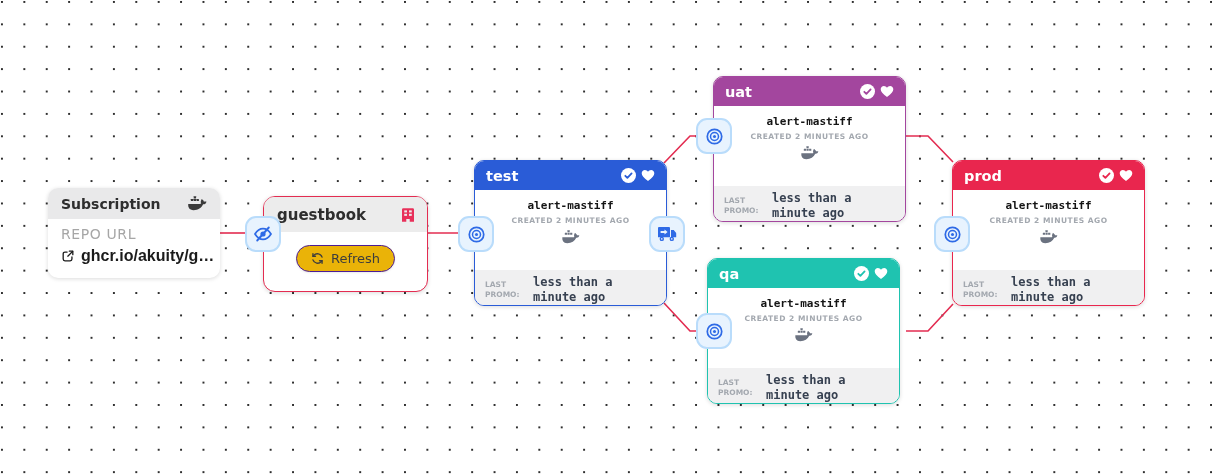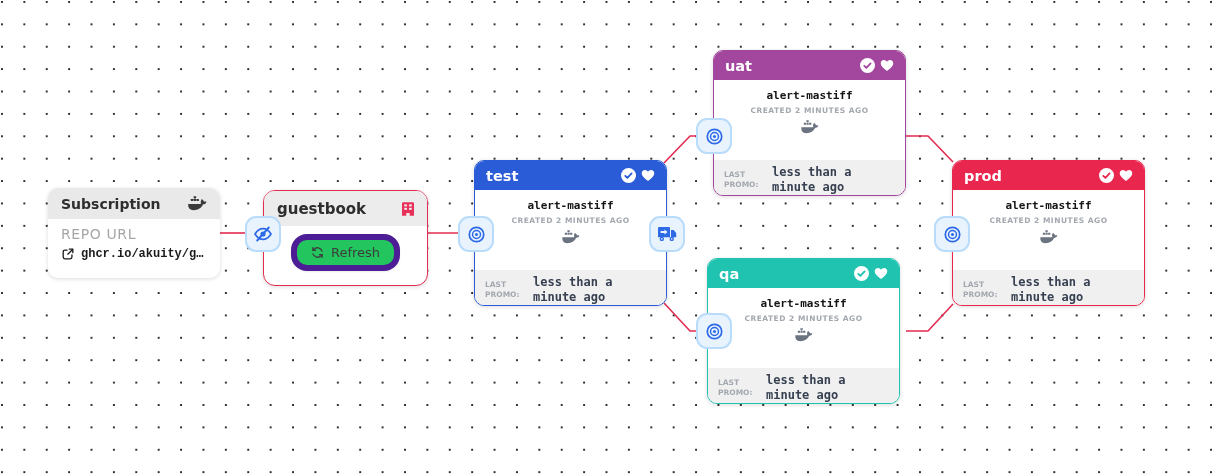--- a/index.html
+++ b/index.html
@@ -14,34 +14,34 @@
   .card{position:absolute;z-index:2;box-sizing:border-box;background:#fff;border-radius:10px;
         box-shadow:0 1px 4px rgba(0,0,0,.14);}
   
   .sub-card{left:48px;top:188px;width:172px;height:90px;}
   .sub-header{display:flex;align-items:center;justify-content:space-between;height:31px;
               background:#e9e9ea;border-radius:10px 10px 0 0;padding:0 13px;text-align:right;}
   .sub-title{font-weight:bold;font-size:14px;color:#2e2e2e;}
   .sub-body{padding:7px 13px 0 13px;}
   .repo-label{font-size:14px;font-weight:normal;letter-spacing:.6px;color:#a6a6a6;}
   .repo-row{display:flex;align-items:center;gap:6px;margin-top:5px;color:#1b1b1b;}
-  .repo-url{font-family:Liberation Mono, monospace;font-weight:bold;font-size:12px;white-space:nowrap;}
+  .repo-url{font-family:Liberation Sans, sans-serif;font-weight:bold;font-size:16px;white-space:nowrap;}
   
-  .wh-card{left:263px;top:190px;width:165px;height:96px;border:1.5px solid #e32c51;border-radius:12px;}
+  .wh-card{left:263px;top:196px;width:165px;height:96px;border:1.5px solid #e32c51;border-radius:12px;}
   .wh-header{display:flex;align-items:center;justify-content:space-between;height:35px;
              background:#ececec;border-radius:10px 10px 0 0;padding:0 13px;}
   .wh-title{font-weight:bold;font-size:15px;color:#2e2e2e;}
   .wh-body{display:flex;align-items:center;justify-content:center;height:52px;}
-  .refresh-btn{display:flex;align-items:center;gap:7px;background:#22c55e;border:6px solid #4c1d95;
+  .refresh-btn{display:flex;align-items:center;gap:7px;background:#eab308;border:1px solid #4c1d95;
                border-radius:16px;padding:5px 14px;font-family:inherit;font-size:13px;color:#3d3d3d;
                cursor:pointer;box-shadow:0 1px 2px rgba(0,0,0,.08);}
   
   .stage-card{width:193px;height:146px;border:1.5px solid #888;display:flex;flex-direction:column;overflow:hidden;}
   .pos-test{left:474px;top:160px}
-  .pos-uat{left:713px;top:50px}
+  .pos-uat{left:713px;top:76px}
   .pos-qa{left:707px;top:258px}
   .pos-prod{left:952px;top:160px}
   .stage-header{display:flex;align-items:center;height:29px;padding:0 11px;flex:0 0 auto;}
   .stage-name{flex:1;color:#fff;font-weight:bold;font-size:14.5px;}
   .stage-status{display:flex;align-items:center;gap:5px;}
   .stage-body{flex:1;display:flex;flex-direction:column;align-items:center;padding-top:9px;}
   .freight-name{font-family:"DejaVu Sans Mono","Liberation Mono",monospace;font-weight:bold;font-size:11px;color:#141414;}
   .freight-created{font-size:7.5px;letter-spacing:.5px;color:#a3a8af;margin-top:4px;font-weight:bold;}
   .whale-sm{color:#6b7280;margin-top:5px;}
   .stage-footer{flex:0 0 auto;display:flex;align-items:center;gap:8px;background:#f0f0f1;padding:5px 8px 6px 10px;margin-top:26px;}

